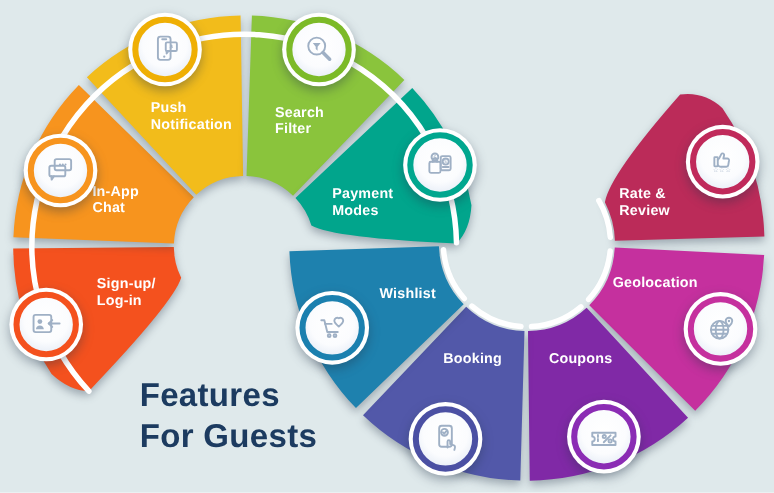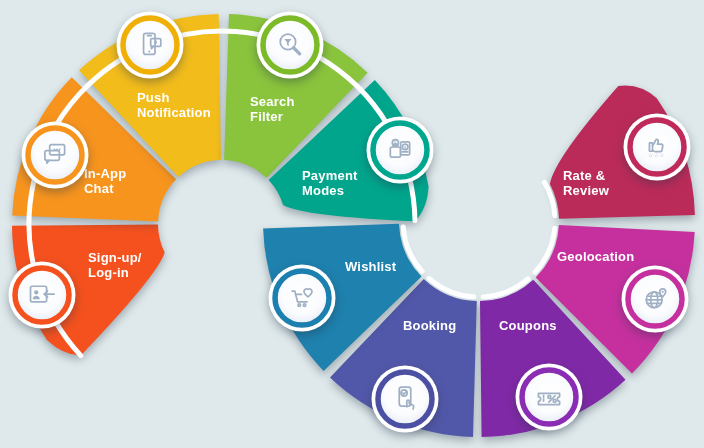--- a/index.html
+++ b/index.html
@@ -167,14 +167,16 @@
             <line x1="9.4" y1="11.9" x2="14.6" y2="11.9"></line>
             <circle cx="12.6" cy="21.2" r="1.1"></circle>
             <circle cx="17.2" cy="21.2" r="1.1"></circle>
             <path d="M20.2 14c-1.8-1.5-3.5-2.9-3.5-4.6a2.25 2.25 0 0 1 3.5-1.9 2.25 2.25 0 0 1 3.5 1.9c0 1.7-1.7 3.1-3.5 4.6z" fill="DI#9FB0C5"></path>
           </g>
         </g>
       </g>
   </svg>
 
   <div class="title" style="color: rgb(28, 59, 96);">
+    <div>Features</div>
+    <div>For Guests</div>
   </div>
 </div>
 
 </body></html>

